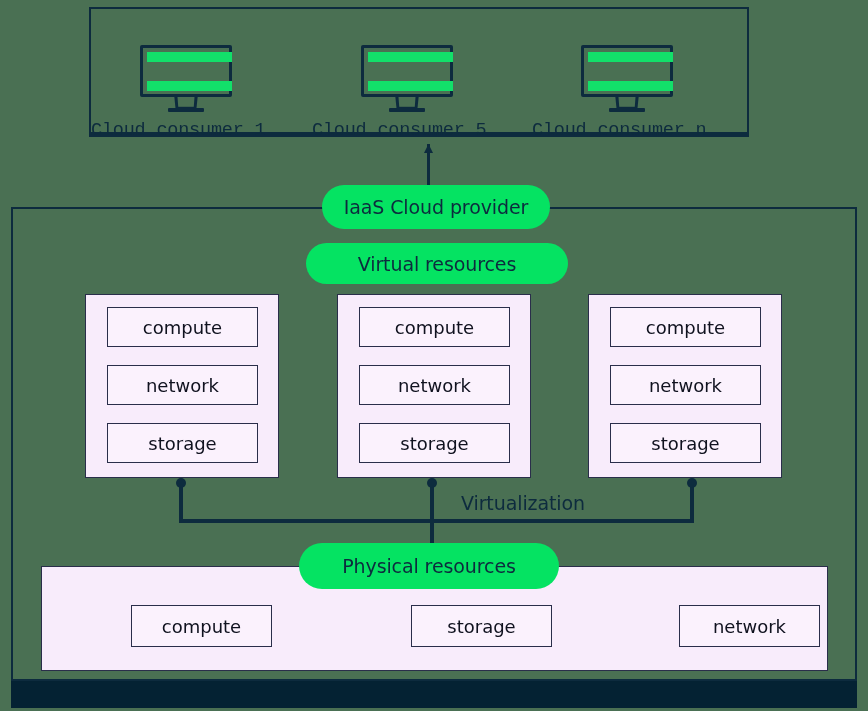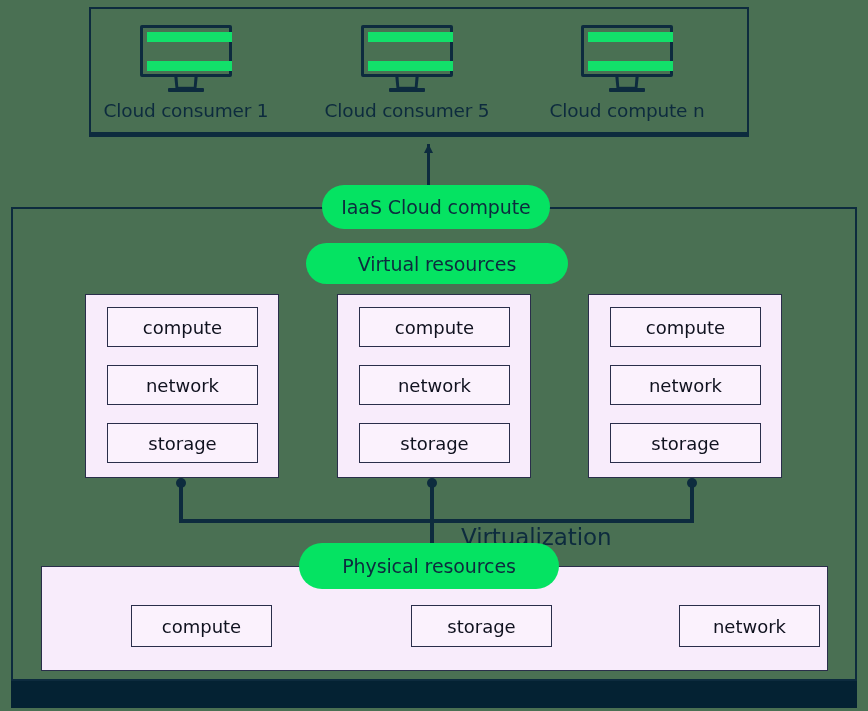--- a/index.html
+++ b/index.html
@@ -13,21 +13,21 @@
   #stage{position:absolute;left:0;top:0;width:868px;height:711px;}
 
   
   .consumers-frame{
     position:absolute;left:89px;top:7px;width:660px;height:130px;
     border:2px solid #0d2b3e;
     border-bottom:5px solid #0d2b3e;
     box-sizing:border-box;
   }
   .consumer{
-    position:absolute;top:16px;width:190px;text-align:center;
+    position:absolute;top:36px;width:190px;font-family:Liberation Mono, monospace;
   }
   .consumer .mon{
     width:92px;height:66px;margin:0 auto;position:relative;
   }
   .consumer .screen{
     position:absolute;left:0;top:0;width:92px;height:52px;
     border:3.5px solid #0d2b3e;box-sizing:border-box;border-radius:2px;
   }
   .consumer .bar-top{
     position:absolute;left:3.5px;top:3.5px;width:85px;height:10px;
@@ -115,22 +115,22 @@
   #bus-v-1{left:430px;top:482px;height:79px;}
   #bus-v-2{left:690px;top:482px;height:40px;}
   .bus-dot{
     position:absolute;width:10px;height:10px;border-radius:50%;
     background:#0d2b3e;
   }
   #bus-dot-0{left:176px;top:478px;}
   #bus-dot-1{left:427px;top:478px;}
   #bus-dot-2{left:687px;top:478px;}
   .virt-label{
-    position:absolute;left:461px;top:492px;font-size:23px;color:#0d2b3e;
-    white-space:nowrap;letter-spacing:-0.1px;margin-top:32px;
+    position:absolute;left:461px;top:492px;font-size:19px;color:#0d2b3e;
+    white-space:nowrap;letter-spacing:-0.1px;
   }
 
   
   .pgroup{
     position:absolute;left:41px;top:566px;width:787px;height:105px;
     background:#f8ecfb;border:1.5px solid #2a2e4a;box-sizing:border-box;
   }
   .pitem{
     position:absolute;top:38px;width:141px;height:42px;
     background:#fbf2fd;border:1.3px solid #2a2e4a;box-sizing:border-box;
@@ -174,21 +174,21 @@
 
     <div class="consumer" style="left:441px;">
       <div class="mon">
         <div class="screen">
           <div class="bar-top"></div>
           <div class="bar-bot"></div>
         </div>
         <div class="stand"></div>
         <div class="base"></div>
       </div>
-      <div class="clabel">Cloud compute n</div>
+      <div class="clabel">Cloud consumer n</div>
     </div>
 
   </div>
 
   <div class="arrow-line"></div>
   <div class="arrow-head"></div>
 
   <div class="provider-frame"></div>
 
   <div class="vgroup" id="vgroup-0">
@@ -215,19 +215,19 @@
   <div class="bus-dot" id="bus-dot-1"></div>
   <div class="bus-dot" id="bus-dot-2"></div>
   <div class="virt-label">Virtualization</div>
 
   <div class="pgroup">
     <div class="pitem" id="pitem-0">compute</div>
     <div class="pitem" id="pitem-1">storage</div>
     <div class="pitem" id="pitem-2">network</div>
   </div>
 
-  <div class="pill" id="pill-provider">IaaS Cloud compute</div>
+  <div class="pill" id="pill-provider">IaaS Cloud provider</div>
   <div class="pill" id="pill-physical">Physical resources</div>
   <div class="pill" id="pill-virtual">Virtual resources</div>
 
   <div class="bottom-bar"></div>
 
 </div>
 
 </body></html>

